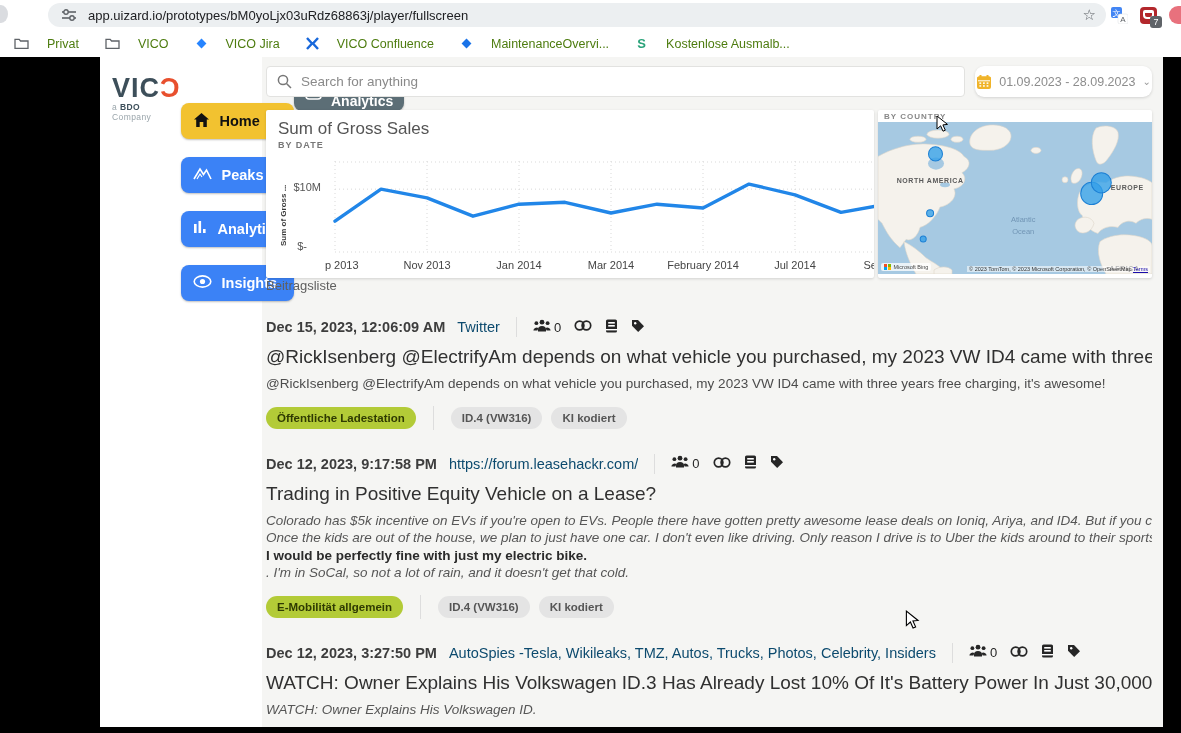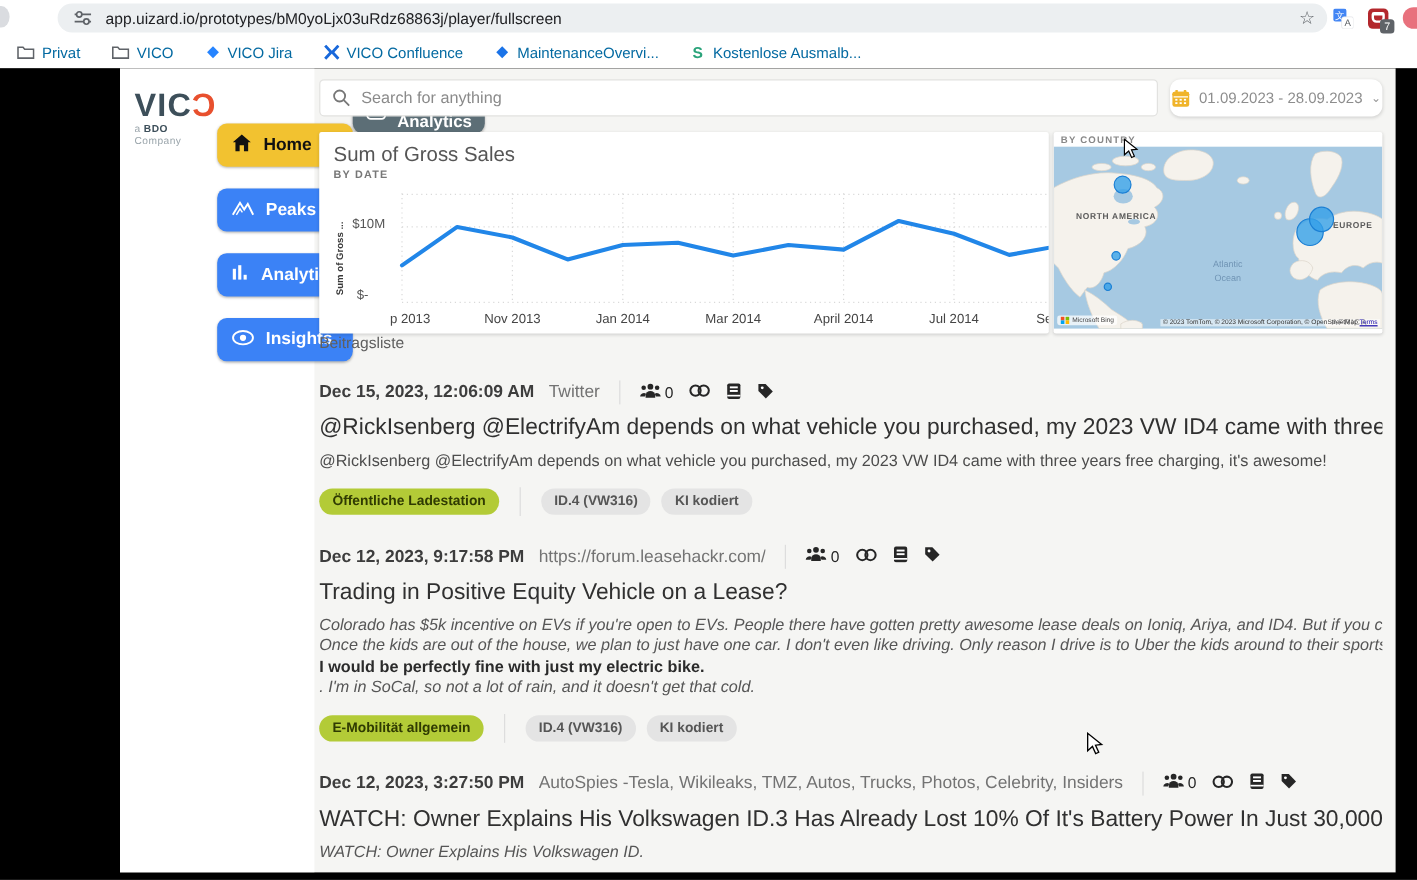--- a/index.html
+++ b/index.html
@@ -16,21 +16,21 @@
   .star-ico { font-size:15px; color:#5f6368; flex:none; margin-left:8px; }
   .toolbar-right { position:absolute; right:8px; top:3px; height:24px; display:flex; align-items:center; gap:12px; }
   .ext-red { width:17px; height:17px; background:#b3272c; border-radius:4px; position:relative; }
   .ext-red .glyph { position:absolute; left:3px; top:3px; width:11px; height:9px; border:2px solid #fff; border-top-width:3px; border-radius:2px 2px 4px 4px; }
   .ext-badge { position:absolute; right:-5px; bottom:-4px; min-width:12px; height:12px; background:#5f6368;
                color:#fff; font-size:9px; line-height:12px; text-align:center; border-radius:3px; padding:0 1px; }
   .avatar-partial { width:14px; height:18px; background:#e8717d; border-radius:9px 0 0 9px; margin-right:-10px; }
   .left-frag { position:absolute; left:-6px; top:5px; width:14px; height:18px; background:#dadce0; border-radius:50%; }
 
   .bookmarks { width:100%; height:27px; background:#fff; display:flex; align-items:center; padding-left:14px; gap:26px; }
-  .bm-item { display:flex; align-items:center; gap:6px; font-size:12.5px; color:#0369a1; white-space:nowrap; }
+  .bm-item { display:flex; align-items:center; gap:18px; font-size:12.5px; color:#4d7c0f; white-space:nowrap; }
   .bm-item svg { display:block; }
 
   
   .stage { position:relative; width:1181px; height:676px; background:#000; }
   .canvas { position:absolute; left:100px; top:0; width:1063px; height:670px; background:#f5f5f3;
             display:flex; overflow:hidden; }
 
   
   .sidebar { width:162px; background:#fff; flex:none; padding:18px 12px 14px 12px; display:flex; flex-direction:row; }
   .logo-line { font-size:27px; font-weight:bold; letter-spacing:1px; color:#3d4f5a; line-height:26px; }
@@ -85,21 +85,21 @@
   .bing-sq { display:grid; grid-template-columns:3px 3px; grid-template-rows:3px 3px; gap:.5px; }
   .attrib { position:absolute; right:2px; bottom:2px; font-size:5.5px; color:#333;
             background:rgba(255,255,255,.55); padding:0 2px; white-space:nowrap; }
   .attrib .link { color:#1a0dab; text-decoration:underline; }
 
   
   .section-label { font-size:13px; color:#5f5f5f; margin-top:0; }
   .post { margin-top:24px; }
   .post-meta { display:flex; align-items:center; gap:8px; }
   .post-date { font-size:14.5px; font-weight:bold; color:#3d3d3d; white-space:nowrap; }
-  .post-source { font-size:14.5px; color:#737373; margin-left:4px; white-space:nowrap; overflow:hidden; }
+  .post-source { font-size:14.5px; color:#0c4a6e; margin-left:4px; white-space:nowrap; overflow:hidden; }
   .vsep { width:1px; height:20px; background:#ddd; margin:0 8px; flex:none; }
   .meta-icons { display:flex; align-items:center; gap:13px; flex:none; }
   .meta-icons .ic { display:flex; align-items:center; gap:3px; color:#262626; font-size:13px; }
   .post-title { font-size:19px; font-weight:normal; color:#303030; margin-top:9px;
                 white-space:nowrap; overflow:hidden; }
   .post-body { margin-top:7px; }
   .post-body .line { font-size:13.5px; color:#4c4c4c; line-height:17.5px; white-space:nowrap; overflow:hidden; }
   .post-body .line.italic { font-style:italic; color:#565656; }
   .post-body .line.bold { font-weight:bold; color:#2b2b2b; }
   .tags-row { display:flex; align-items:center; margin-top:13px; gap:9px; }
@@ -296,21 +296,21 @@
                     <line x1="10" y1="94" x2="600" y2="94" stroke="#d9d9d9" stroke-width="1" stroke-dasharray="1 3"></line>
                     <line x1="10" y1="31.14285714285714" x2="600" y2="31.14285714285714" stroke="#d9d9d9" stroke-width="1" stroke-dasharray="1 3"></line>
                     <line x1="10" y1="4" x2="600" y2="4" stroke="#d9d9d9" stroke-width="1" stroke-dasharray="1 3"></line>
                     <polyline points="10,63.2 56,31.1 102,39.9 148,58.2 194,46.2 240,44.3 286,55.0 332,46.2 378,50.0 424,26.1 470,36.8 516,54.4 562,46.2" fill="none" stroke="#2186e8" stroke-width="3.4" stroke-linejoin="round" stroke-linecap="round"></polyline>
                   </svg>
                 <div class="x-labels" id="x-labels">
                     <span style="left: 10px;">Sep 2013</span>
                     <span style="left: 102px;">Nov 2013</span>
                     <span style="left: 194px;">Jan 2014</span>
                     <span style="left: 286px;">Mar 2014</span>
-                    <span style="left: 378px;">April 2014</span>
+                    <span style="left: 378px;">February 2014</span>
                     <span style="left: 470px;">Jul 2014</span>
                     <span style="left: 562px;">Sep 2014</span>
                   </div>
               </div>
             </div>
           </div>
         </div>
 
         <div class="card map-card">
           <div class="map-label">BY COUNTRY</div>

